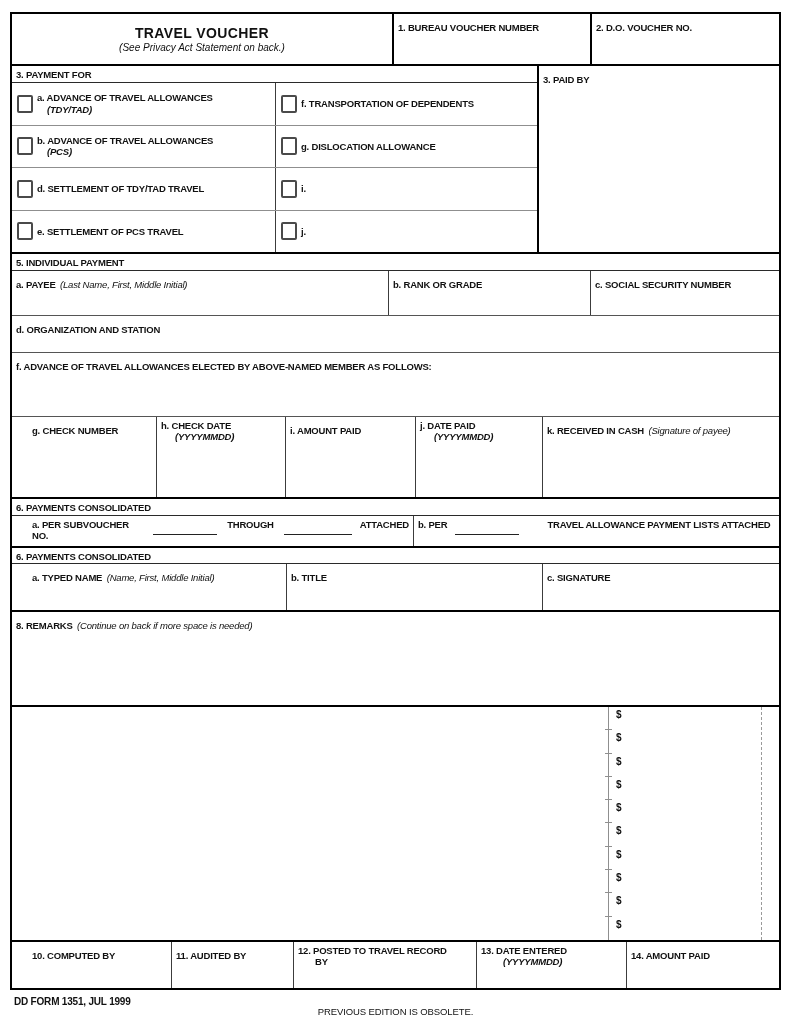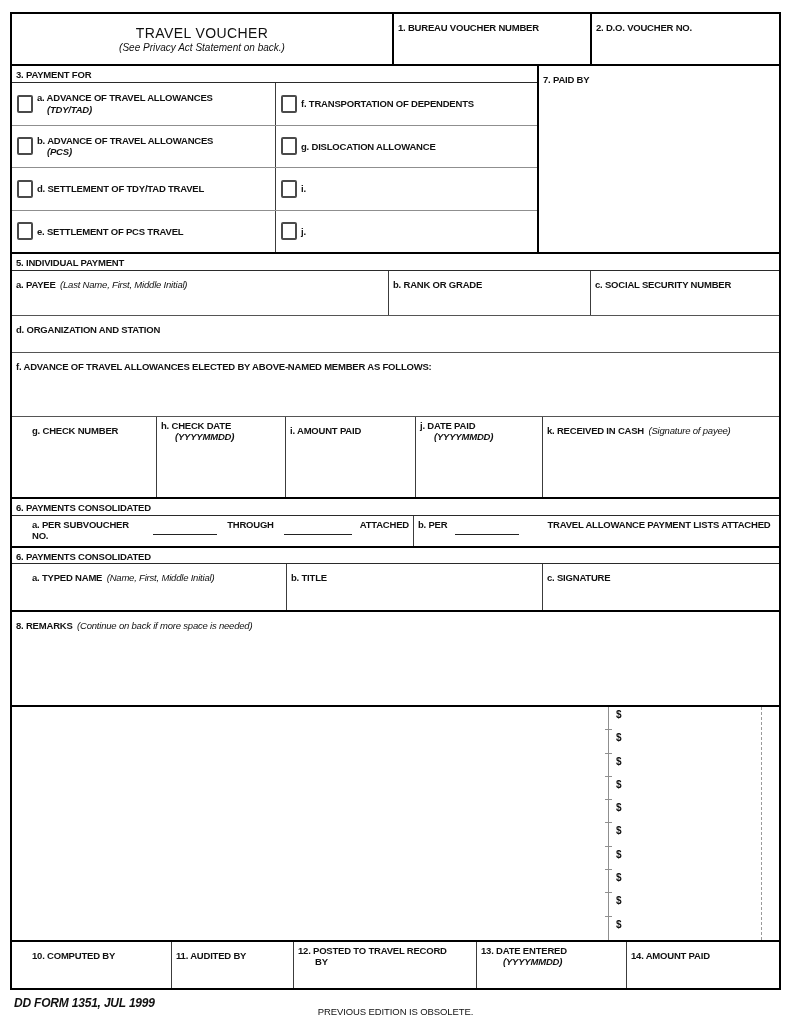--- a/index.html
+++ b/index.html
@@ -25,21 +25,21 @@
   .hint-inline { font-style: italic; font-weight: 400; font-size: 9.5px; letter-spacing: -0.2px; }
   .hint-line { font-style: italic; font-weight: 600; font-size: 9.5px; letter-spacing: -0.2px; }
 
   .cell { padding: 3px 4px; }
   .bl  { border-left: 1px solid #3c3c3c; }
   .bl2 { border-left: 2px solid #000; }
   .hb  { border-bottom: 1px solid #2a2a2a; }
 
   
   .title-cell { width: 380px; display: flex; flex-direction: column; justify-content: center; align-items: center; }
-  .form-title { font-weight: 400; font-size: 14px; letter-spacing: 0.4px; }
+  .form-title { font-weight: 700; font-size: 14px; letter-spacing: 0.4px; }
   .form-subtitle { font-style: italic; font-size: 10px; margin-top: 1px; }
 
   
   .s3-left { width: 525px; display: flex; flex-direction: column; }
   .s3-body { flex: 1; display: flex; flex-direction: column; }
   .s3-row { flex: 1; display: flex; }
   .s3-row + .s3-row { border-top: 1px solid #8f8f8f; }
   .cb-cell { display: flex; align-items: center; padding: 2px 2px; }
   .cb-cell.c1 { width: 263px; }
   .cb-cell.c2 { flex: 1; border-left: 1px solid #3c3c3c; }
@@ -64,21 +64,21 @@
   .dcol { width: 171px; border-left: 1px solid #8f8f8f; display: flex; flex-direction: column; position: relative; }
   .drow { flex: 1; position: relative; display: flex; align-items: flex-start; }
   .drow + .drow::before { content: ""; position: absolute; top: -1px; left: -4px; width: 7px; height: 1px; background: #8f8f8f; }
   .dollar { font-weight: 700; font-size: 10px; padding: 2px 0 0 7px; }
   .dash { position: absolute; left: 152px; top: 0; bottom: 0; width: 0; border-left: 1px dashed #9a9a9a; }
 
   
   .hang2 { padding-left: 17px; }
 
   
-  .footer-id { position: absolute; left: 14px; top: 996px; font-weight: 700; font-size: 12px; letter-spacing: -0.2px; font-style: italic; }
+  .footer-id { position: absolute; left: 14px; top: 996px; font-weight: 700; font-size: 10px; letter-spacing: -0.2px; }
   .footer-note { position: absolute; left: 0; right: 0; top: 1006px; text-align: center; font-size: 9.5px; letter-spacing: -0.1px; }
 </style>
 </head>
 <body>
 
 <div class="form">
 
   <div class="row" style="height:50px">
     <div class="title-cell">
       <div class="form-title">TRAVEL VOUCHER</div>
@@ -144,21 +144,21 @@
           </div>
           <div class="cb-cell c2">
             <span class="checkbox"></span>
             <div class="lbl">j.</div>
           </div>
         </div>
 
       </div>
     </div>
     <div class="cell bl2 flex1">
-      <span class="lbl">7. PAID BY</span>
+      <span class="lbl">3. PAID BY</span>
     </div>
   </div>
 
   <div class="sec" style="height:245px; display:flex; flex-direction:column;">
     <div class="sec-title hb" style="height:17px">5. INDIVIDUAL PAYMENT</div>
 
     <div class="s5-row first" style="height:44px">
       <div class="cell" style="width:376px">
         <span class="lbl">a. PAYEE</span>
         <span class="hint-inline">(Last Name, First, Middle Initial)</span>

